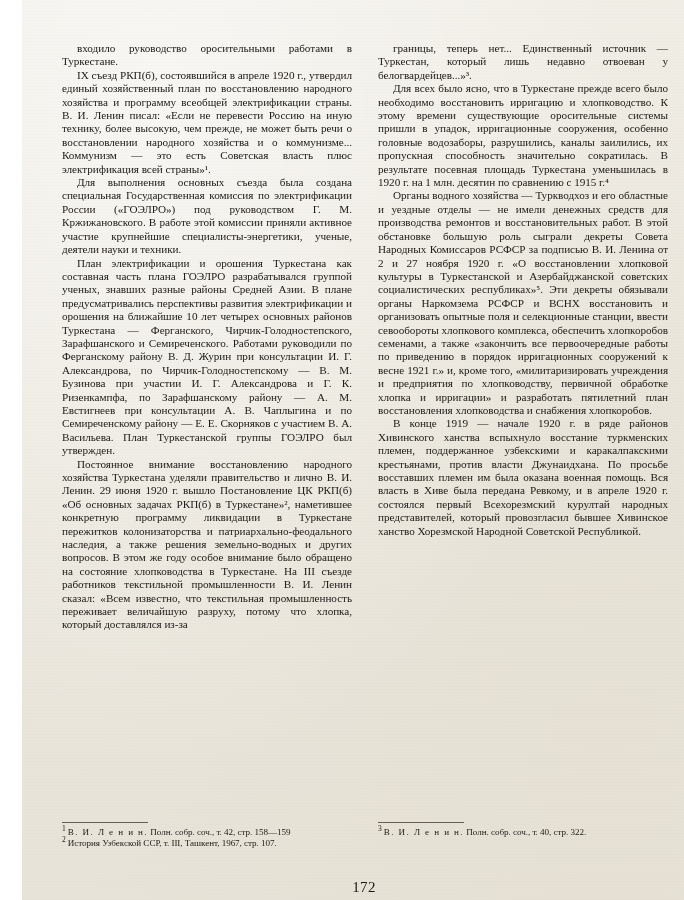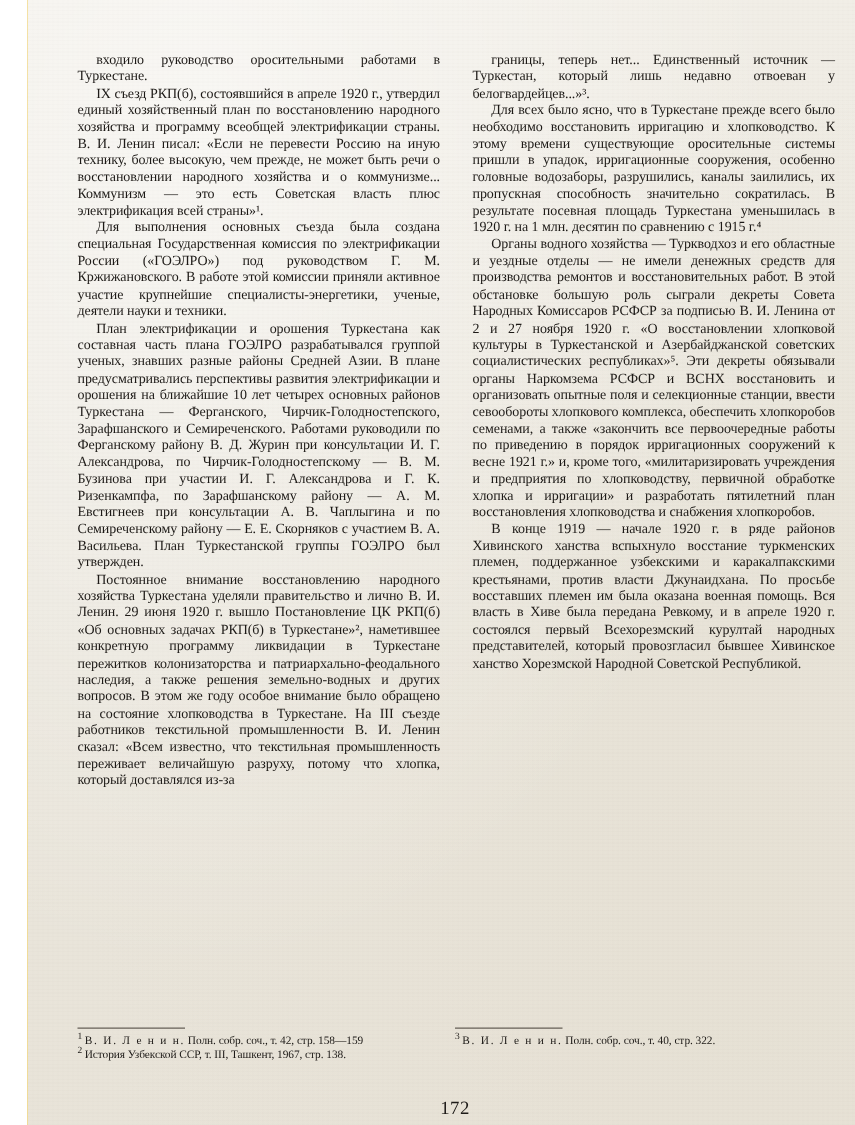--- a/index.html
+++ b/index.html
@@ -63,21 +63,21 @@
     -webkit-hyphens: auto;
     letter-spacing: -0.05px;
   }
   .gap-top { margin-top: 1.5px; }
   .footnotes {
     position: absolute;
     left: 40px;
     top: 822px;
     width: 606px;
     display: flex;
-    gap: 12px;
+    gap: 26px;
   }
   .fn-col { width: 290px; }
   .fn-rule {
     width: 86px;
     height: 1px;
     background: #3a332b;
     margin-bottom: 4px;
     opacity: 0.75;
   }
   p.fn {
@@ -128,21 +128,21 @@
       <p class="body gap-top">Органы водного хозяйства — Туркводхоз и его областные и уездные отделы — не имели денежных средств для производства ремонтов и восстановительных работ. В этой обстановке большую роль сыграли декреты Совета Народных Комиссаров РСФСР за подписью В. И. Ленина от 2 и 27 ноября 1920 г. «О восстановлении хлопковой культуры в Туркестанской и Азербайджанской советских социалистических республиках»⁵. Эти декреты обязывали органы Наркомзема РСФСР и ВСНХ восстановить и организовать опытные поля и селекционные станции, ввести севообороты хлопкового комплекса, обеспечить хлопкоробов семенами, а также «закончить все первоочередные работы по приведению в порядок ирригационных сооружений к весне 1921 г.» и, кроме того, «милитаризировать учреждения и предприятия по хлопководству, первичной обработке хлопка и ирригации» и разработать пятилетний план восстановления хлопководства и снабжения хлопкоробов.</p>
       <p class="body gap-top">В конце 1919 — начале 1920 г. в ряде районов Хивинского ханства вспыхнуло восстание туркменских племен, поддержанное узбекскими и каракалпакскими крестьянами, против власти Джунаидхана. По просьбе восставших племен им была оказана военная помощь. Вся власть в Хиве была передана Ревкому, и в апреле 1920 г. состоялся первый Всехорезмский курултай народных представителей, который провозгласил бывшее Хивинское ханство Хорезмской Народной Советской Республикой.</p>
     </div>
 
   </div>
 
   <div class="footnotes">
     <div class="fn-col">
       <div class="fn-rule"></div>
       <p class="fn"><span class="fn-num">1</span><span class="sp">В. И. Л е н и н.</span><span> Полн. собр. соч., т. 42, стр. 158—159</span></p>
-      <p class="fn"><span class="fn-num">2</span><span>История Узбекской ССР, т. III, Ташкент, 1967, стр. 138.</span></p>
+      <p class="fn"><span class="fn-num">2</span><span>История Узбекской ССР, т. III, Ташкент, 1967, стр. 107.</span></p>
     </div>
     <div class="fn-col">
       <div class="fn-rule"></div>
       <p class="fn"><span class="fn-num">3</span><span class="sp">В. И. Л е н и н.</span><span> Полн. собр. соч., т. 40, стр. 322.</span></p>
     </div>
   </div>
 
   <div class="pagenum">172</div>
 </div>
 

